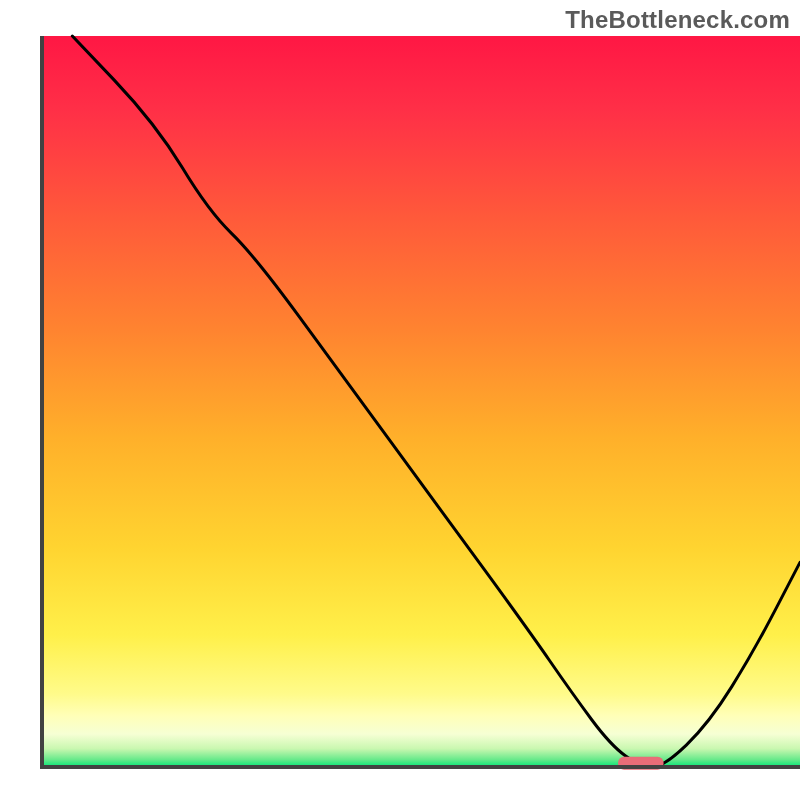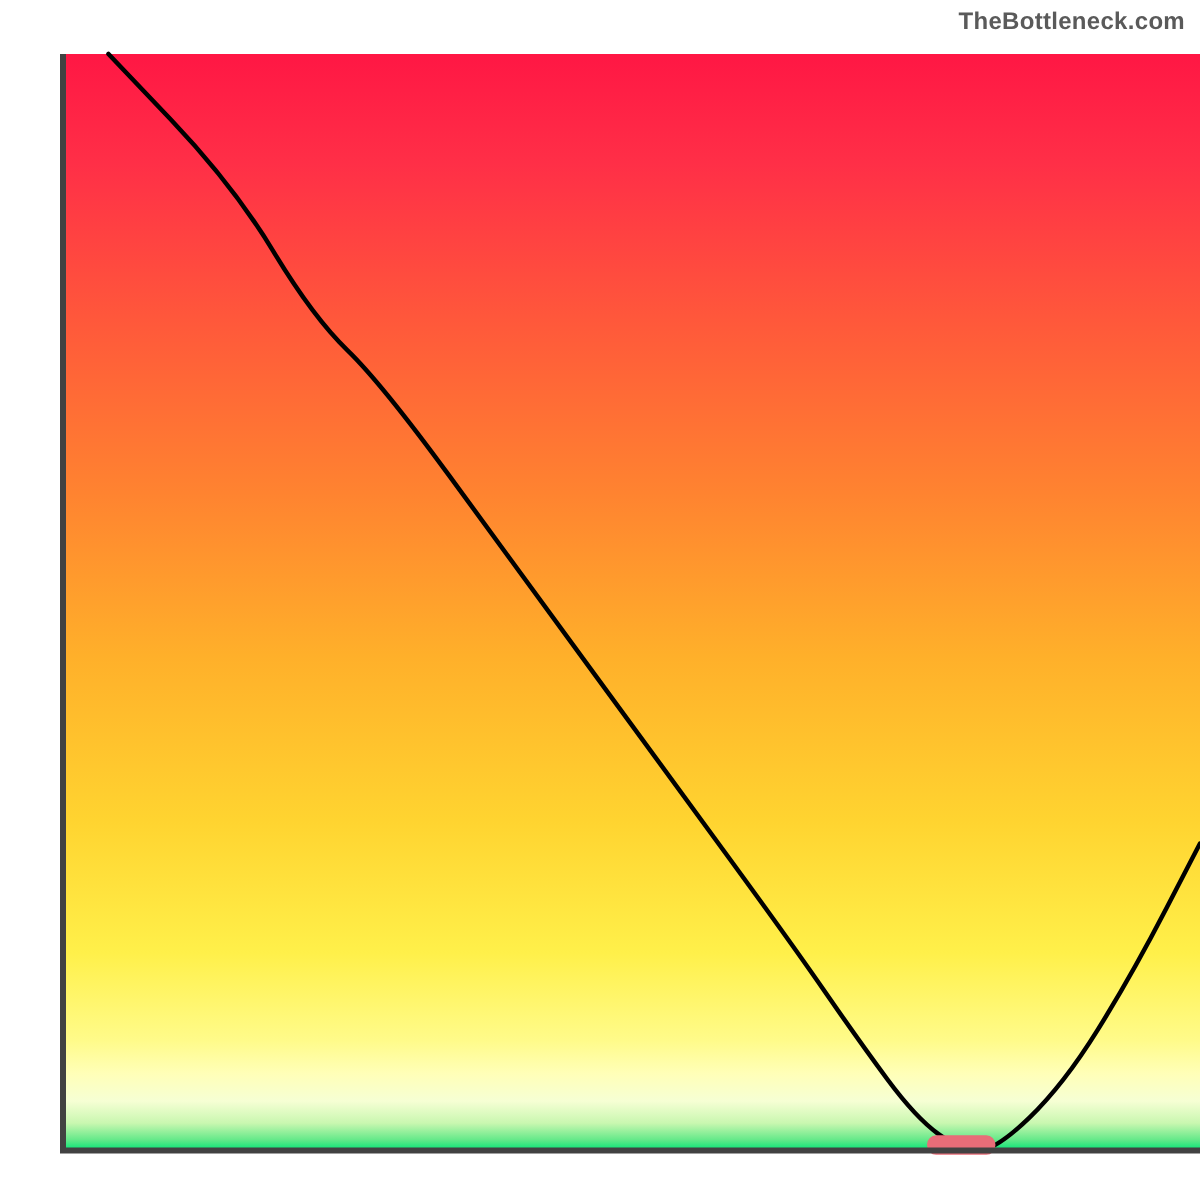--- a/index.html
+++ b/index.html
@@ -13,21 +13,21 @@
   .chart-container {
     position: relative;
     width: 800px;
     height: 800px;
   }
   .watermark {
     position: absolute;
     top: 6px;
     right: 10px;
     font-family: Arial, Helvetica, sans-serif;
-    font-size: 16px;
+    font-size: 24px;
     font-weight: 600;
     color: #5a5a5a;
     letter-spacing: 0.2px;
     z-index: 10;
   }
   svg.chart {
     position: absolute;
     left: 0;
     top: 0;
     width: 800px;

